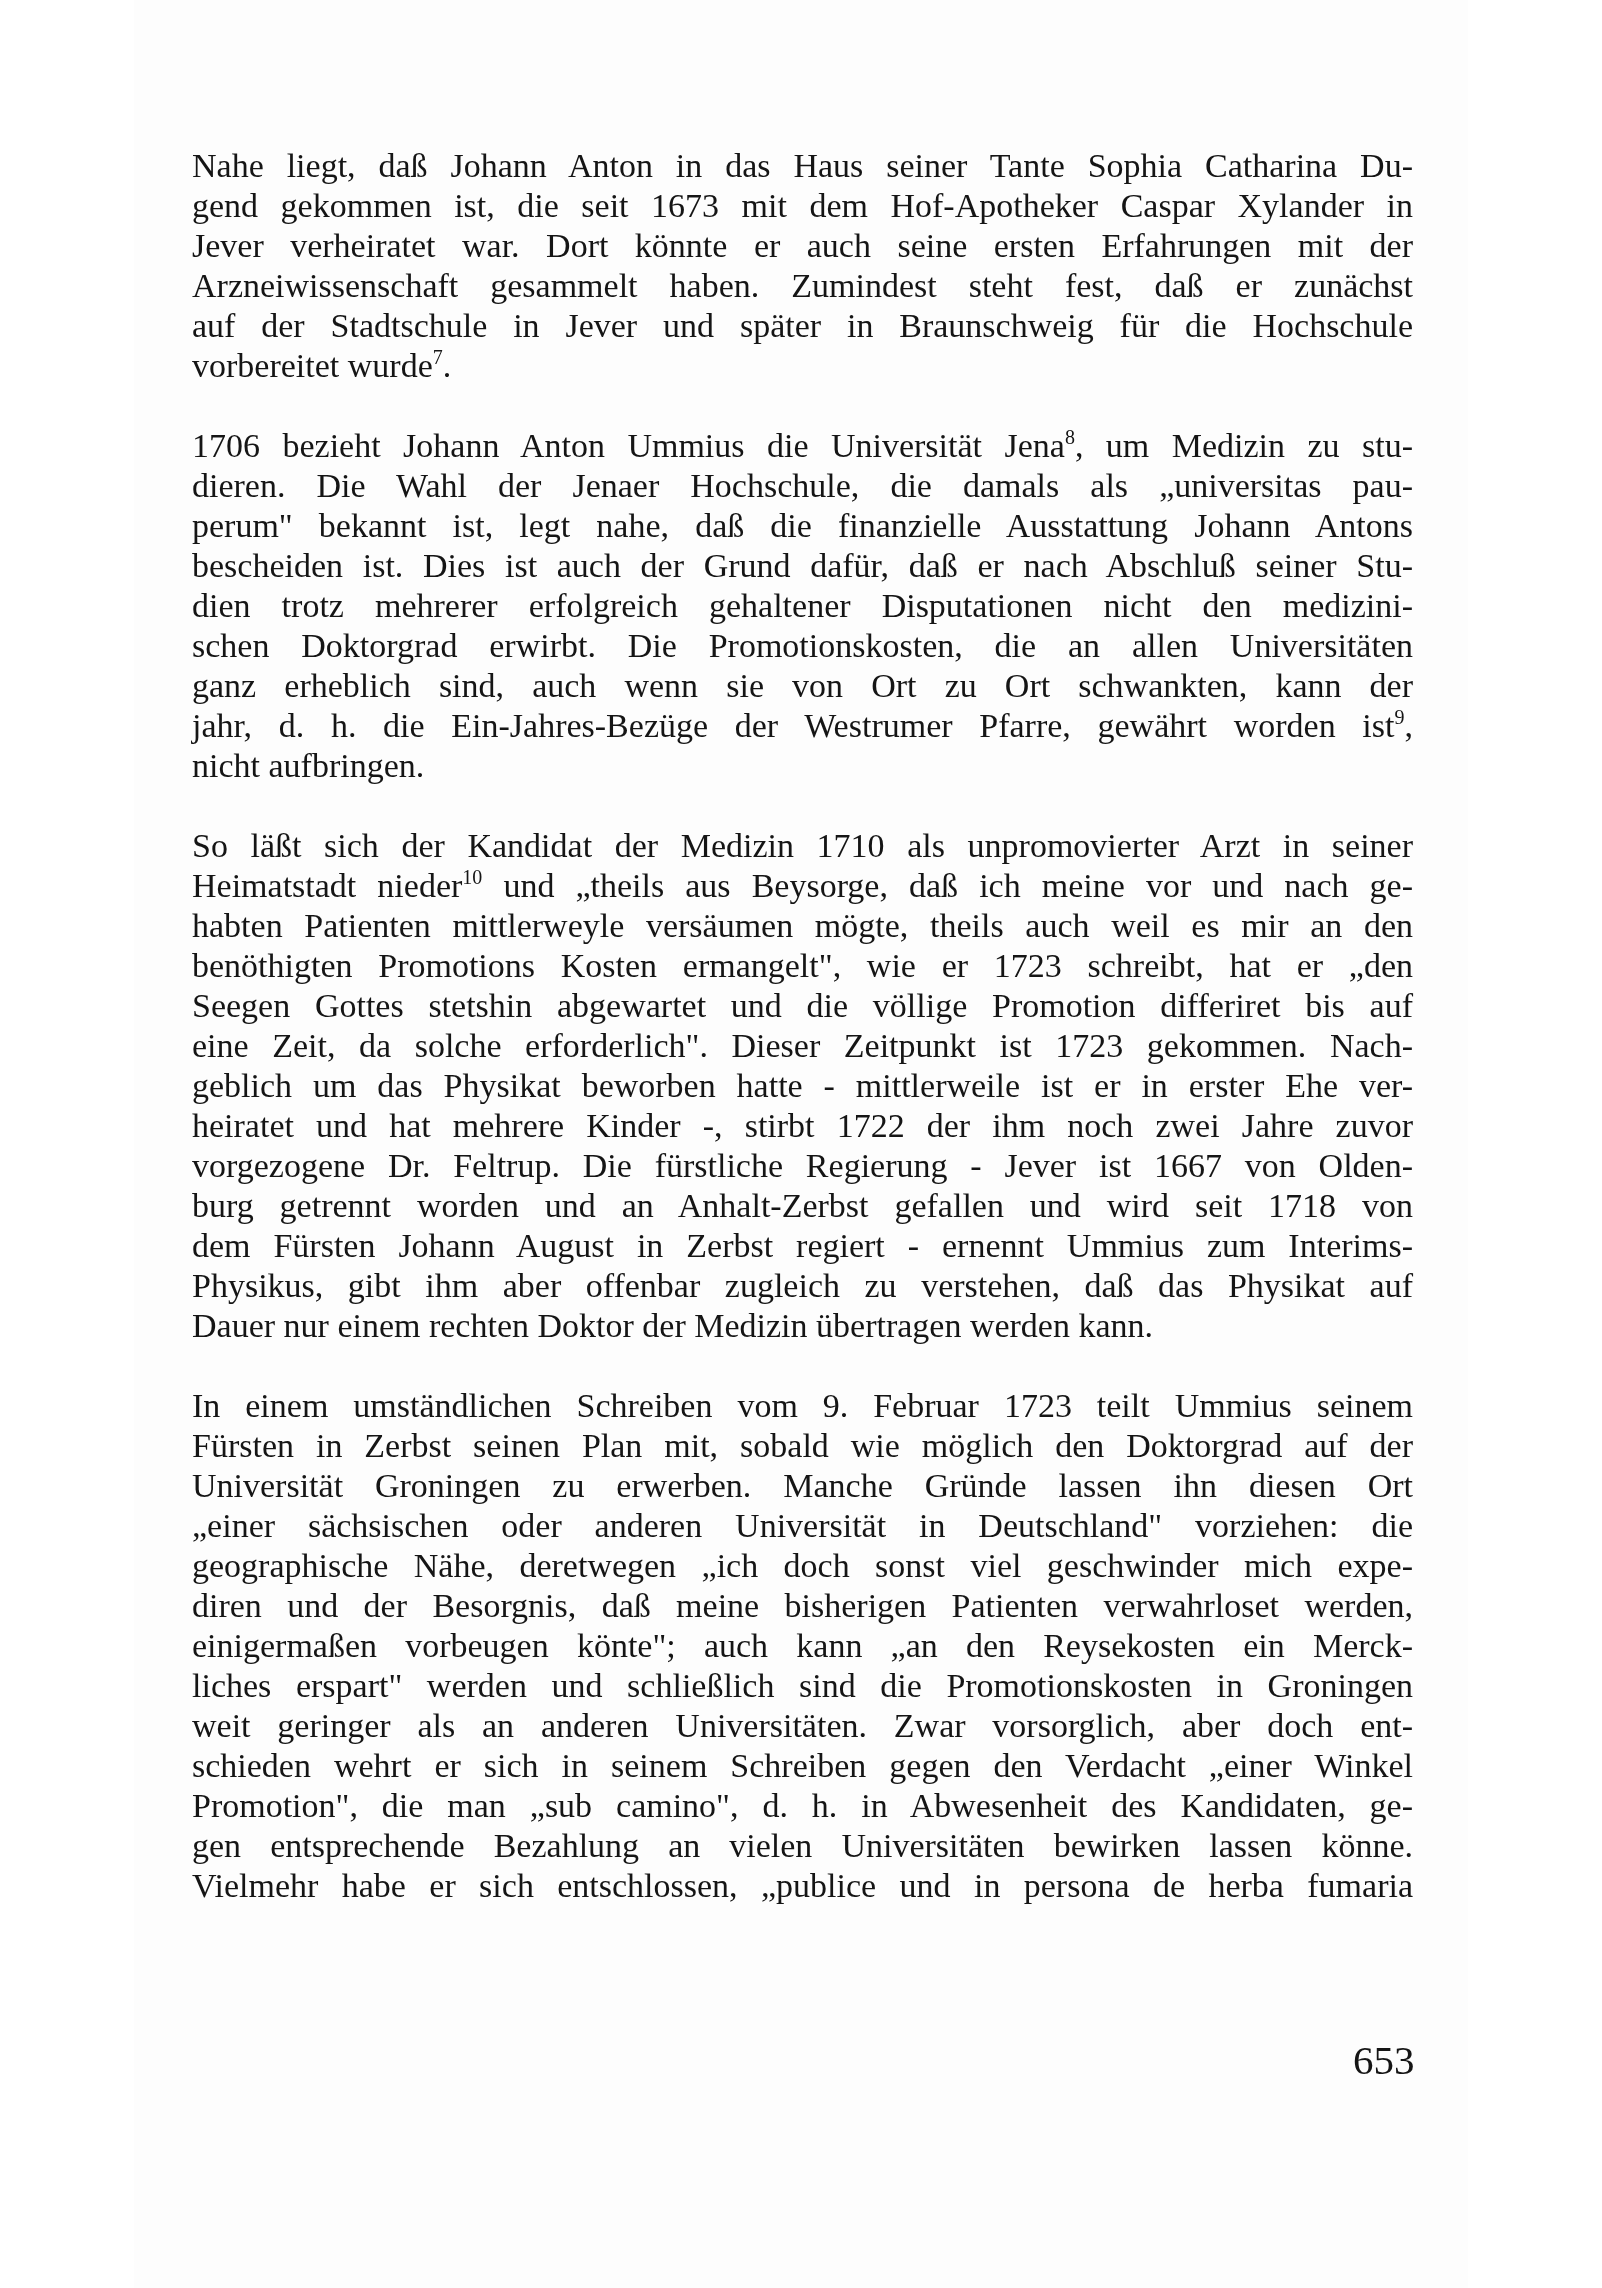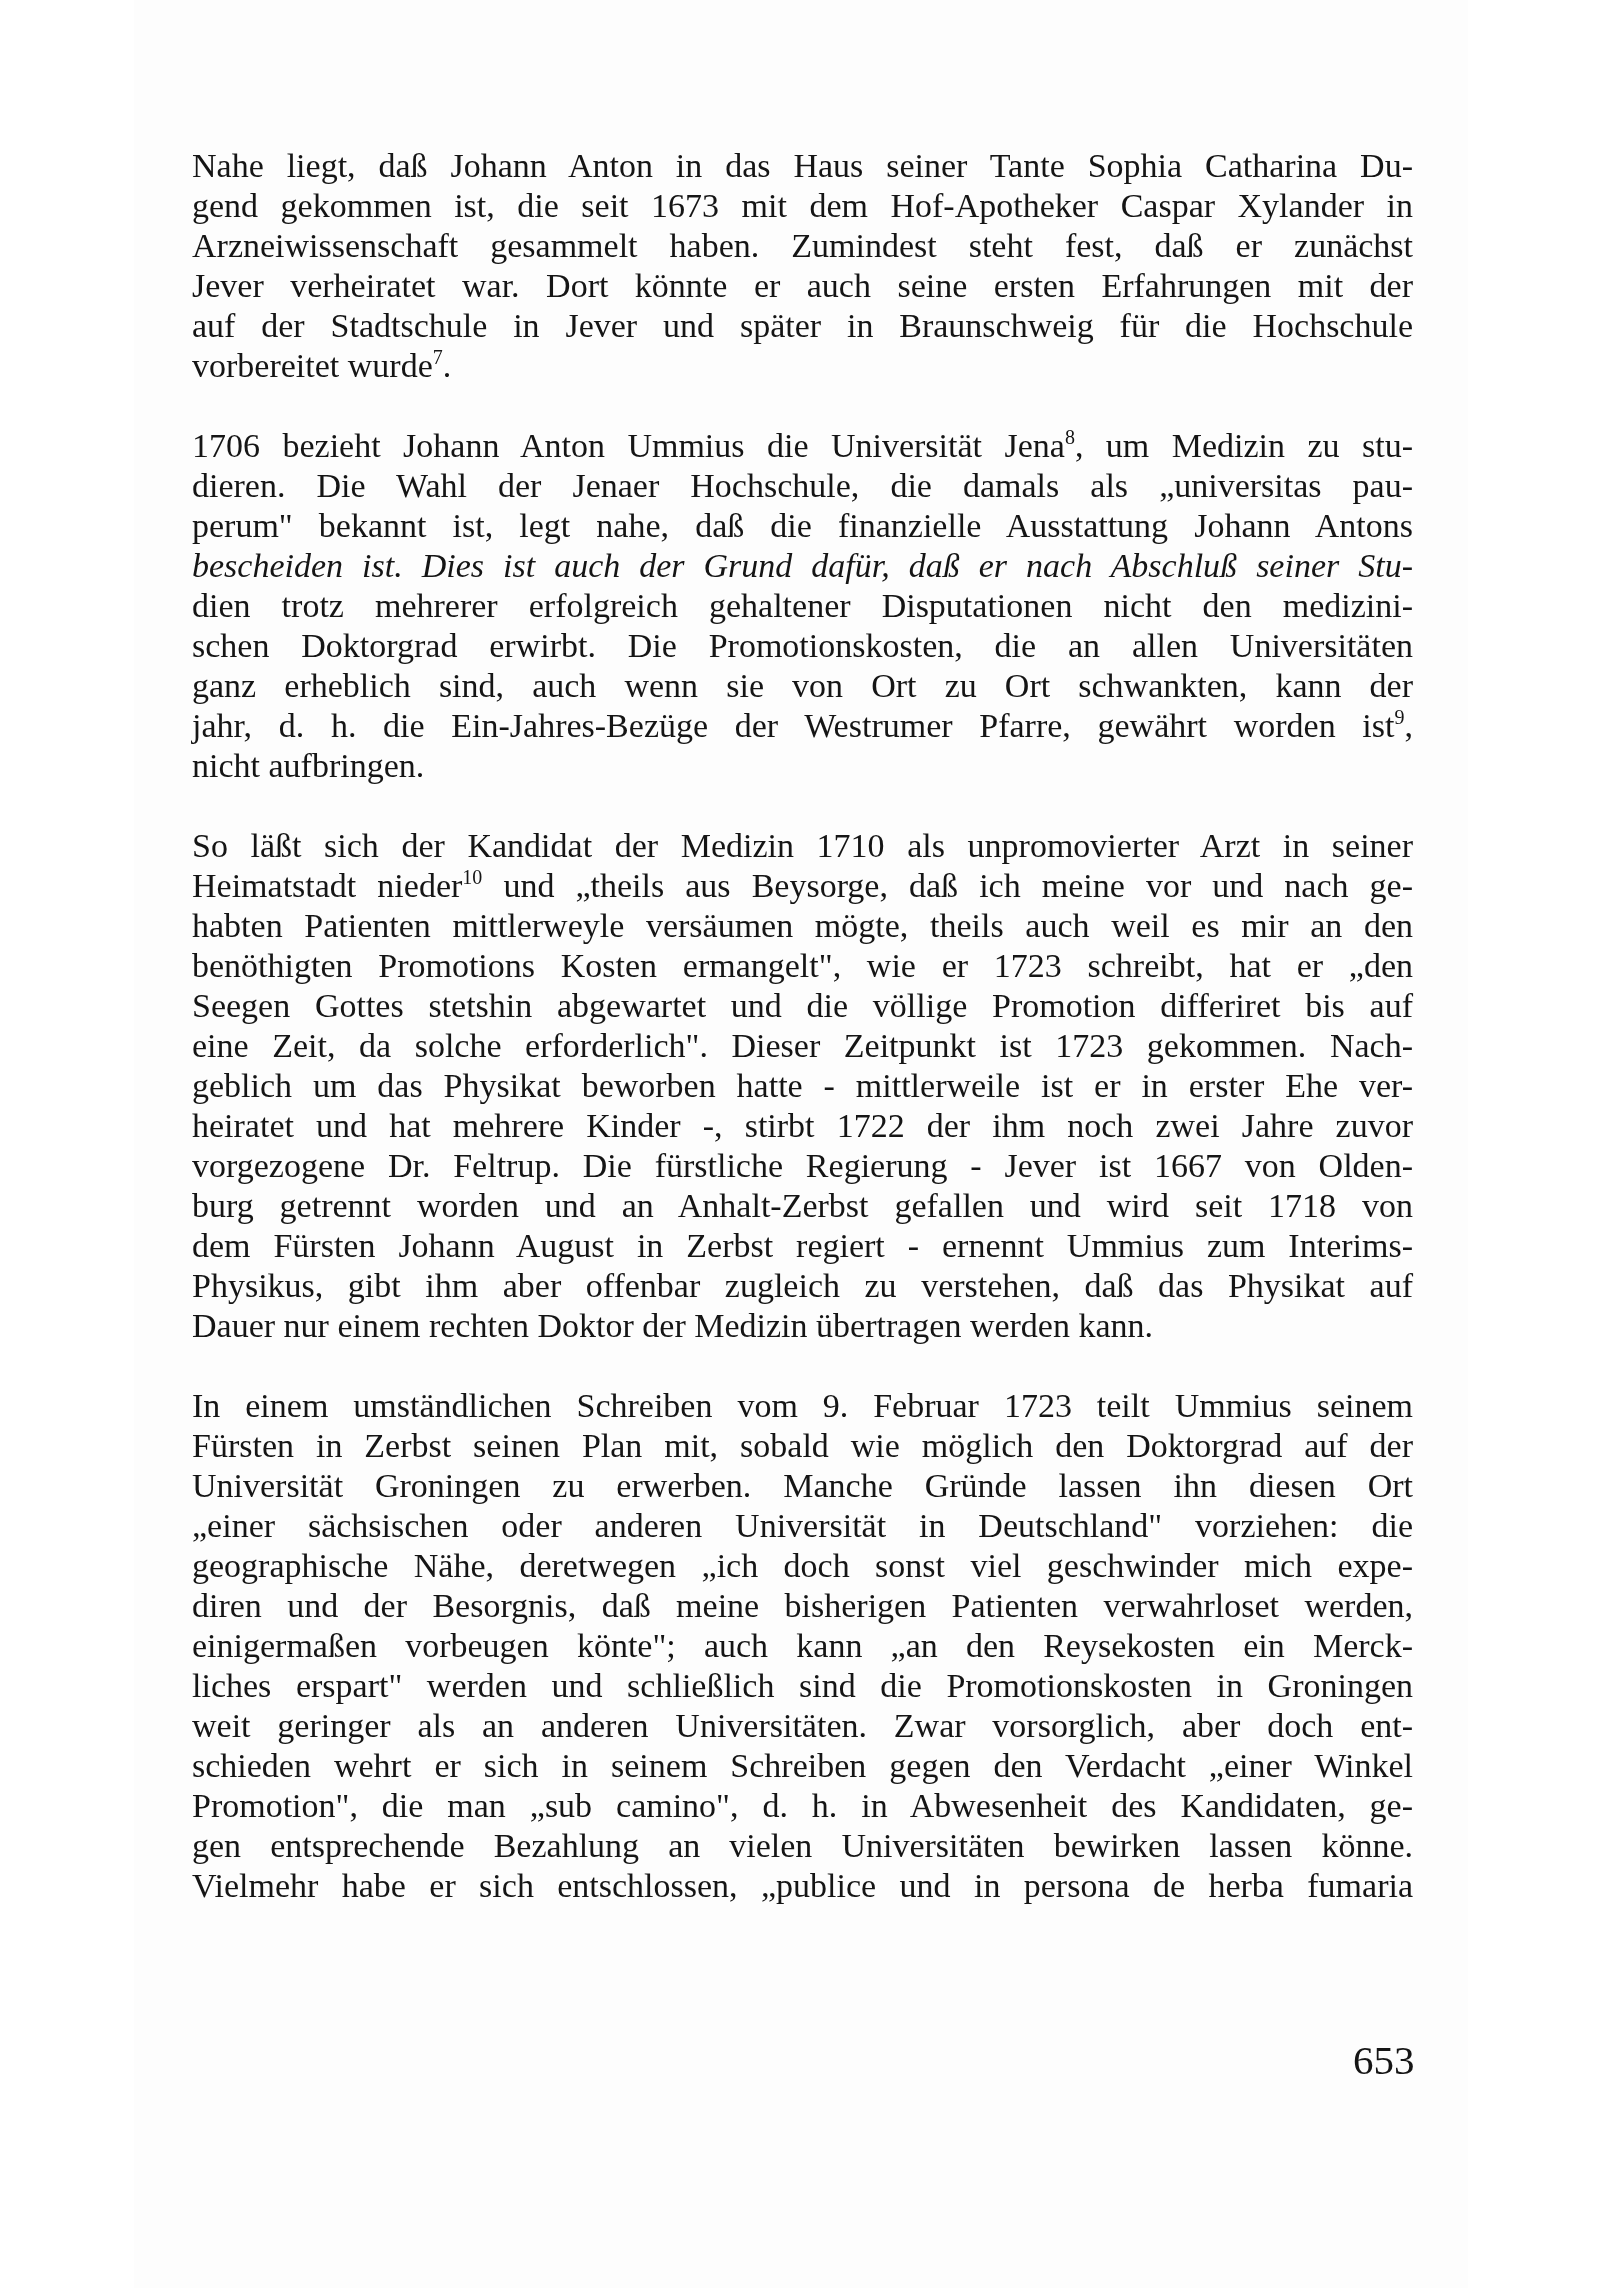--- a/index.html
+++ b/index.html
@@ -66,30 +66,30 @@
   </style>
 </head>
 <body>
 
 <div class="page-panel"></div>
 
 <div class="text-block" id="text-block">
     <div class="paragraph">
       <span class="line" style="width: 1221px; white-space: normal;"><span class="seg">Nahe liegt, daß Johann Anton in das Haus seiner Tante Sophia Catharina Du-</span></span>
       <span class="line" style="width: 1221px; white-space: normal;"><span class="seg">gend gekommen ist, die seit 1673 mit dem Hof-Apotheker Caspar Xylander in</span></span>
+      <span class="line" style="width: 1221px; white-space: normal;"><span class="seg">Jever verheiratet war. Dort könnte er auch seine ersten Erfahrungen mit der</span></span>
       <span class="line" style="width: 1221px; white-space: normal;"><span class="seg">Arzneiwissenschaft gesammelt haben. Zumindest steht fest, daß er zunächst</span></span>
-      <span class="line" style="width: 1221px; white-space: normal;"><span class="seg">Jever verheiratet war. Dort könnte er auch seine ersten Erfahrungen mit der</span></span>
       <span class="line" style="width: 1221px; white-space: normal;"><span class="seg">auf der Stadtschule in Jever und später in Braunschweig für die Hochschule</span></span>
       <span class="line last" style="width: 1221px; white-space: normal;"><span class="seg">vorbereitet wurde</span><span class="sup">7</span><span class="seg">.</span></span>
     </div>
     <div class="paragraph">
       <span class="line" style="width: 1221px; white-space: normal;"><span class="seg">1706 bezieht Johann Anton Ummius die Universität Jena</span><span class="sup">8</span><span class="seg">, um Medizin zu stu-</span></span>
       <span class="line" style="width: 1221px; white-space: normal;"><span class="seg">dieren. Die Wahl der Jenaer Hochschule, die damals als „universitas pau-</span></span>
       <span class="line" style="width: 1221px; white-space: normal;"><span class="seg">perum" bekannt ist, legt nahe, daß die finanzielle Ausstattung Johann Antons</span></span>
-      <span class="line" style="width: 1221px; white-space: normal; font-style: italic;"><span class="seg">bescheiden ist. Dies ist auch der Grund dafür, daß er nach Abschluß seiner Stu-</span></span>
+      <span class="line" style="width: 1221px; white-space: normal;"><span class="seg">bescheiden ist. Dies ist auch der Grund dafür, daß er nach Abschluß seiner Stu-</span></span>
       <span class="line" style="width: 1221px; white-space: normal;"><span class="seg">dien trotz mehrerer erfolgreich gehaltener Disputationen nicht den medizini-</span></span>
       <span class="line" style="width: 1221px; white-space: normal;"><span class="seg">schen Doktorgrad erwirbt. Die Promotionskosten, die an allen Universitäten</span></span>
       <span class="line" style="width: 1221px; white-space: normal;"><span class="seg">ganz erheblich sind, auch wenn sie von Ort zu Ort schwankten, kann der</span></span>
       <span class="line" style="width: 1221px; white-space: normal;"><span class="seg">jahr, d. h. die Ein-Jahres-Bezüge der Westrumer Pfarre, gewährt worden ist</span><span class="sup">9</span><span class="seg">,</span></span>
       <span class="line last" style="width: 1221px; white-space: normal;"><span class="seg">nicht aufbringen.</span></span>
     </div>
     <div class="paragraph">
       <span class="line" style="width: 1221px; white-space: normal;"><span class="seg">So läßt sich der Kandidat der Medizin 1710 als unpromovierter Arzt in seiner</span></span>
       <span class="line" style="width: 1221px; white-space: normal;"><span class="seg">Heimatstadt nieder</span><span class="sup">10</span><span class="seg"> und „theils aus Beysorge, daß ich meine vor und nach ge-</span></span>
       <span class="line" style="width: 1221px; white-space: normal; font-family: Liberation Serif, serif;"><span class="seg">habten Patienten mittlerweyle versäumen mögte, theils auch weil es mir an den</span></span>

